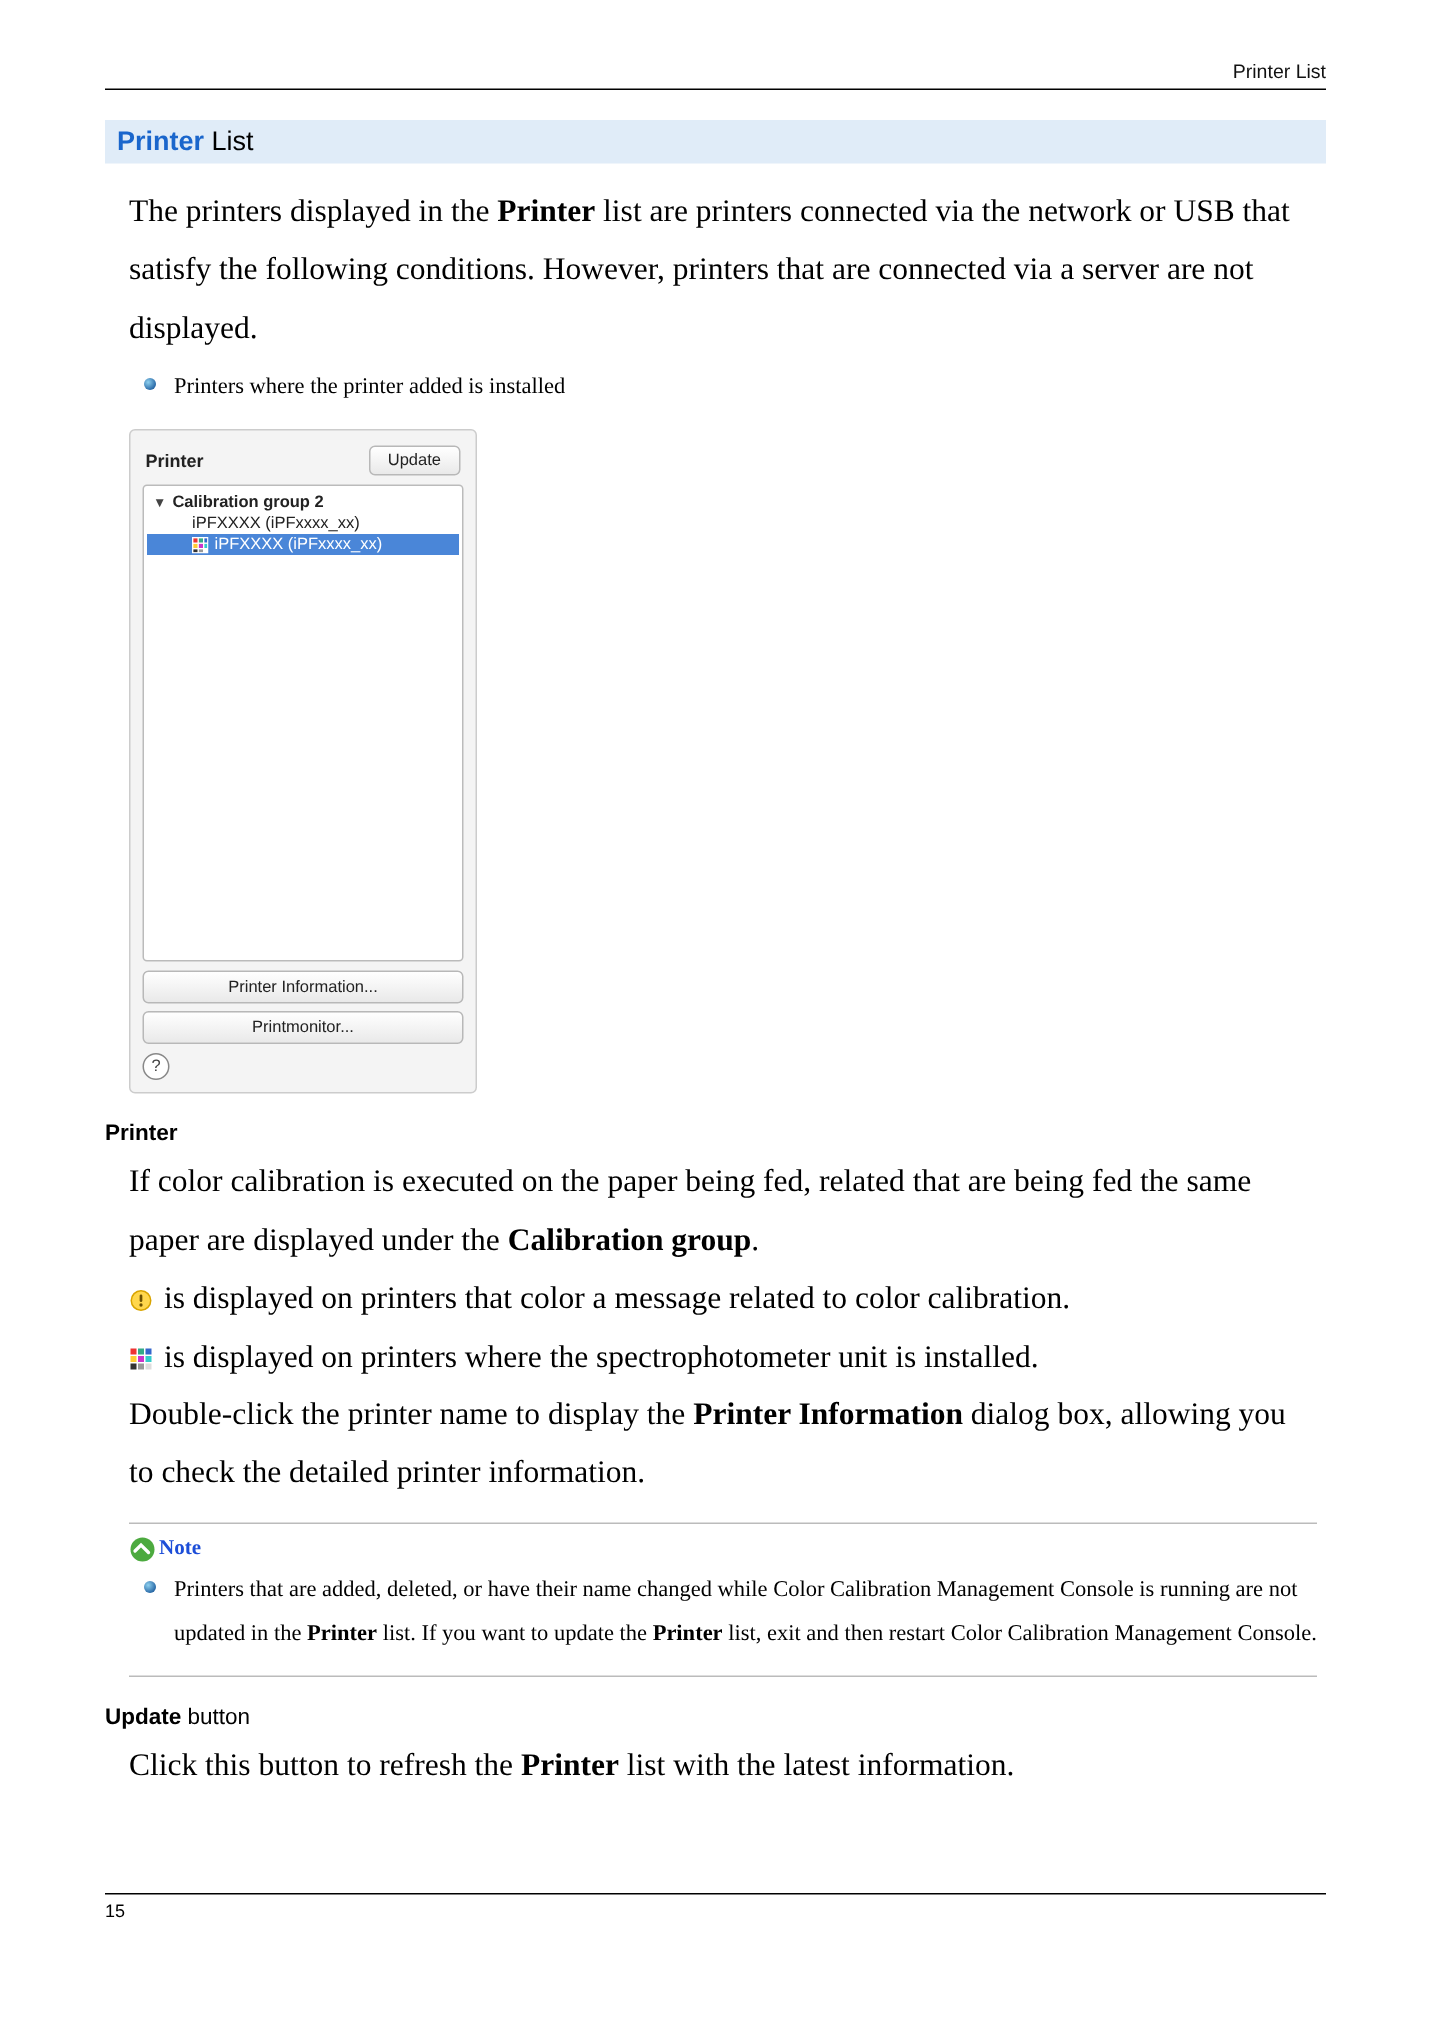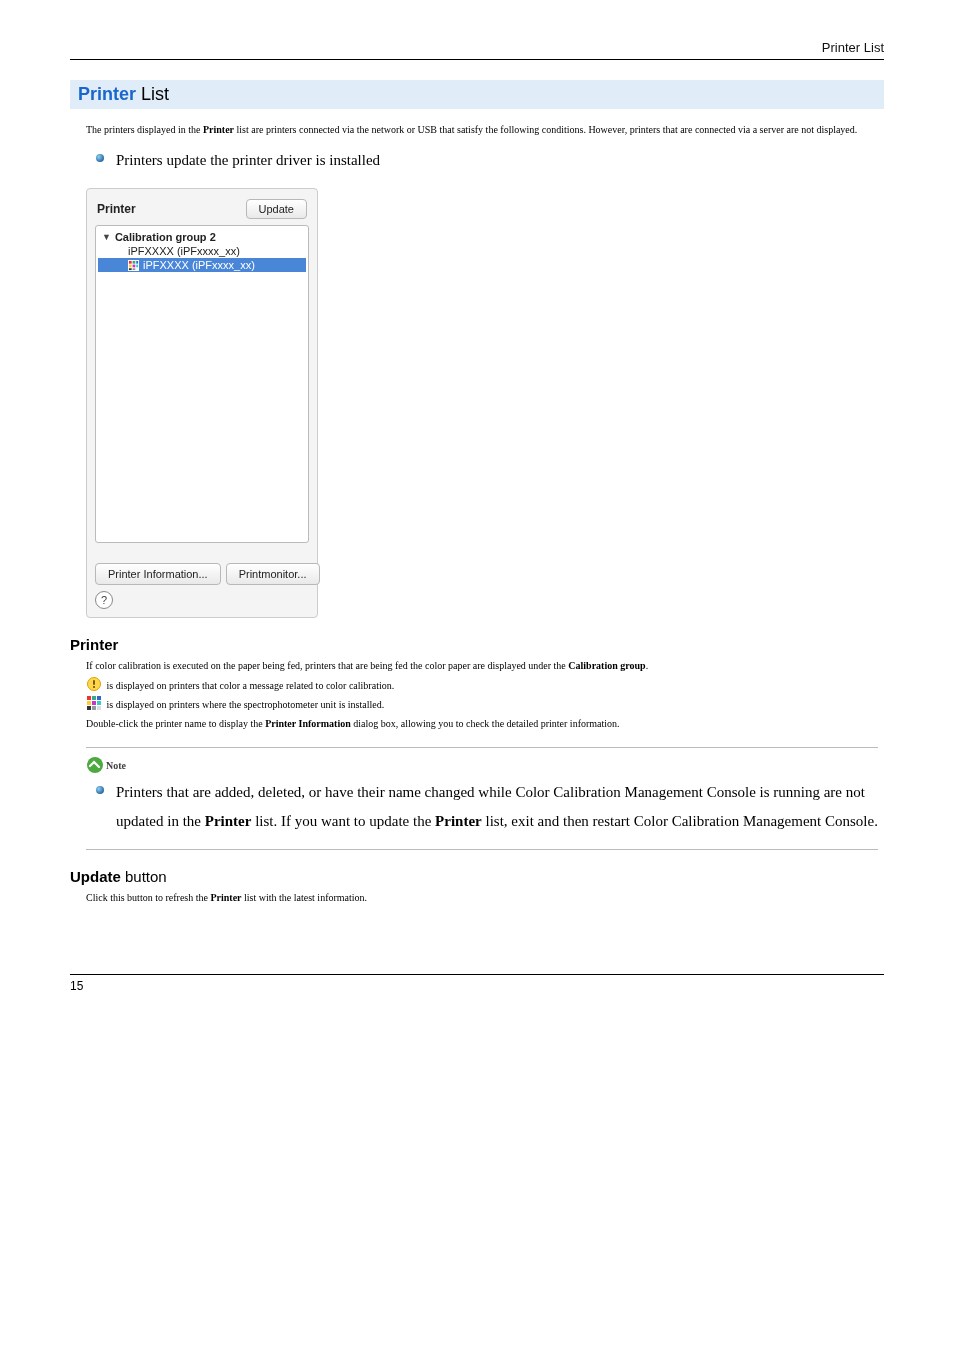--- a/index.html
+++ b/index.html
@@ -34,21 +34,21 @@
     font-weight: normal;
     margin: 0 0 12px 0;
   }
   .section-title .accent {
     color: #1a66cc;
     font-weight: bold;
   }
   .body-text {
     padding: 0 10px 0 16px;
     line-height: 1.85;
-    font-size: 10px;
+    font-size: 21px;
   }
   ul.dot {
     list-style: none;
     padding-left: 26px;
     margin: 6px 0 14px 0;
   }
   ul.dot > li {
     position: relative;
     padding-left: 20px;
     line-height: 1.9;
@@ -122,22 +122,23 @@
   .disclosure {
     font-size: 9px;
     line-height: 1;
     color: #444;
   }
   .spectro-icon-mini {
     width: 11px; height: 11px; display:inline-block; flex-shrink:0;
   }
   .spectro-icon-mini svg, .spectro-icon svg, .warn-icon svg, .note-icon svg { display:block; }
   .panel-buttons {
-    margin-top: 20px;
+    margin-top: 6px;
     display: flex;
+    flex-direction: column;
     gap: 5px;
   }
   .panel-buttons .btn { width: 100%; height: 22px; }
   .help-row { margin-top: 6px; }
   .help-circle {
     display:inline-flex; align-items:center; justify-content:center;
     width:18px; height:18px; border:1px solid #888; border-radius:50%;
     font-size:11px; color:#444; background:#fff;
   }
 
@@ -165,23 +166,23 @@
     border-top: 1px solid #bbb;
     margin: 6px 0 8px 0;
   }
   .note-head {
     display: flex;
     align-items: center;
     gap: 2px;
     margin: 6px 0 4px 0;
   }
   .note-label {
-    color: #404040;
+    color: #1d4ed8;
     font-family: "Times New Roman", serif;
-    font-size: 10px;
+    font-size: 14px;
     font-weight: bold;
   }
   .note-icon { width:18px; height:18px; display:inline-block; }
 
   .footer {
     font-family: Arial, Helvetica, sans-serif;
     font-size: 12px;
     margin-top: 60px;
     padding-top: 6px;
   }
@@ -197,21 +198,21 @@
 
   <h1 class="section-title">
     <span class="accent">Printer</span><span> List</span>
   </h1>
 
   <div class="body-text">
     <span>The printers displayed in the </span><span class="bold">Printer</span><span> list are printers connected via the network or USB that satisfy the following conditions. However, printers that are connected via a server are not displayed.</span>
   </div>
 
   <ul class="dot">
-    <li>Printers update the printer driver is installed</li>
+    <li>Printers where the printer added is installed</li>
   </ul>
 
   <div class="panel">
     <div class="panel-header">
       <span class="title">Printer</span>
       <span class="btn">Update</span>
     </div>
     <div class="tree">
       <div class="tree-row group">
         <span class="disclosure">▼</span>
@@ -241,21 +242,21 @@
       <span class="btn">Printer Information...</span>
       <span class="btn">Printmonitor...</span>
     </div>
     <div class="help-row">
       <span class="help-circle">?</span>
     </div>
   </div>
 
   <h2 class="subhead">Printer</h2>
   <div class="body-text">
-    <span>If color calibration is executed on the paper being fed, printers that are being fed the color paper are displayed under the </span><span class="bold">Calibration group</span><span>.</span>
+    <span>If color calibration is executed on the paper being fed, related that are being fed the same paper are displayed under the </span><span class="bold">Calibration group</span><span>.</span>
     <br>
     <span class="inline-icon">
       <svg viewBox="0 0 16 16">
           <circle cx="8" cy="8" r="6.5" fill="#ffd74d" stroke="#d9a400" stroke-width="1"></circle>
           <rect x="7.1" y="4" width="1.8" height="5" rx="0.9" fill="#6c5000"></rect>
           <circle cx="8" cy="11" r="1.1" fill="#6c5000"></circle>
         </svg>
     </span><span> is displayed on printers that color a message related to color calibration.</span>
     <br>
     <span class="inline-icon">

